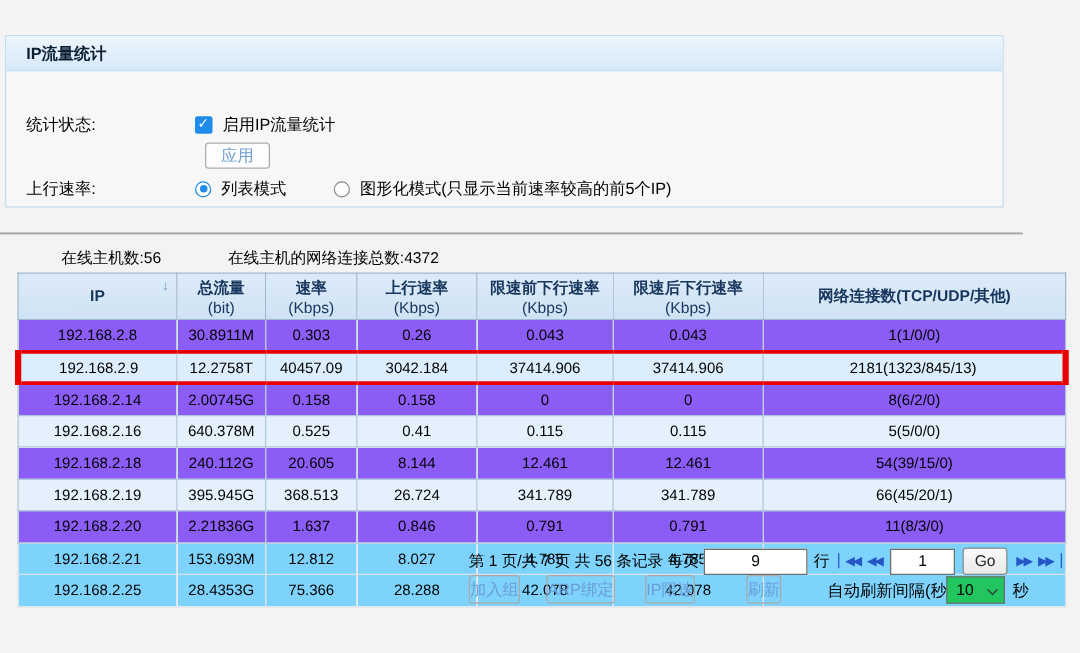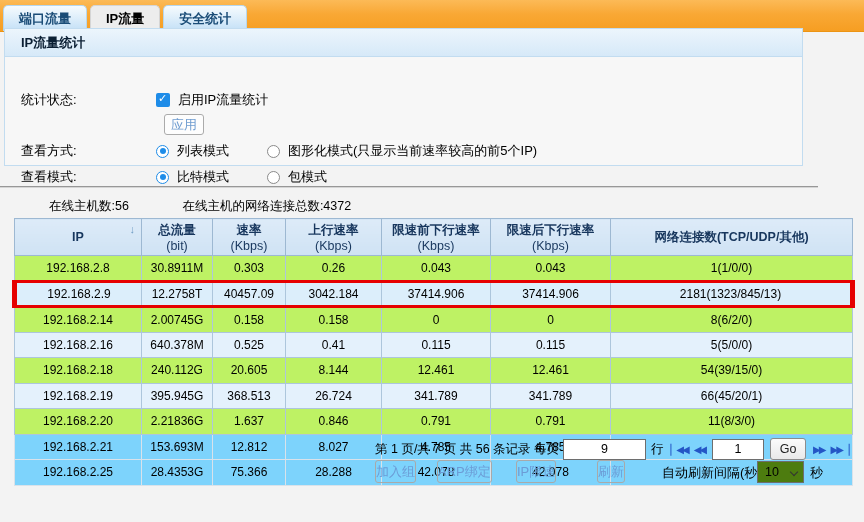--- a/index.html
+++ b/index.html
@@ -23,41 +23,41 @@
     border-bottom:1px solid #c2dcf0; display:flex; align-items:center; padding-left:16px; }
   .panel-title { font-size:13px; font-weight:bold; color:#0b1f33; }
   .frow { position:absolute; display:flex; align-items:center; font-size:13px; color:#000; }
   .flabel { width:135px; }
   .checkbox { width:14px; height:14px; background:#1e8ce8; border-radius:2px; position:relative; cursor:pointer; }
   .checkbox::after { content:"✓"; position:absolute; left:2px; top:-1px; color:#fff; font-size:11px; font-weight:bold; }
   .radio { width:13px; height:13px; border-radius:50%; background:#fff; border:1px solid #8a8a8a; position:relative; cursor:pointer; flex:0 0 auto; }
   .radio.sel { border:1px solid #1e8ce8; }
   .radio.sel::after { content:""; position:absolute; left:2.5px; top:2.5px; width:6px; height:6px; border-radius:50%; background:#1e8ce8; }
   .radio-lbl { margin-left:8px; }
-  .apply-btn { position:absolute; left:159px; top:85px; width:40px; height:21px;
+  .apply-btn { position:absolute; left:159px; top:85px; width:52px; height:21px;
     background:#fdfdfd; border:1px solid #ababab; border-radius:3px; color:#6e9cd0;
     font-size:13px; text-align:center; line-height:19px; cursor:pointer; }
 
   .divider { position:absolute; left:0; top:186px; width:818px; height:2px; background:#979797; border-bottom:1px solid #d5d5d5; }
 
   
   .statusline { position:absolute; left:13px; top:198px; font-size:12.5px; color:#000; }
   .statusline span { margin-right:14px;margin-left:36px; }
 
   
   table.traffic { position:absolute; left:12px; top:218px; width:840px;
     border-collapse:collapse; border:1px solid #7ea1c0; font-size:12px; color:#000;
     table-layout:fixed; }
   table.traffic th { background:linear-gradient(#ddebf8,#cfe2f4); color:#17365d; font-size:12.5px;
     font-weight:bold; border:1px solid #9db8d2; height:37px; padding:1px 2px; position:relative; cursor:pointer; }
   table.traffic th .l2 { font-weight:normal; }
   .sort-arrow { position:absolute; right:6px; top:4px; font-size:11px; color:#6f9cc4; font-weight:normal; }
   table.traffic td { border:1px solid #adc6dc; height:25.5px; text-align:center; padding:0 2px;
     white-space:nowrap; overflow:hidden; }
-  tbody tr { background:#bef264; cursor:pointer; }
+  tbody tr { background:#8b5cf6; cursor:pointer; }
   tbody tr:nth-child(even) { background:#e4f1fc; }
   tbody tr:nth-child(8), tbody tr:nth-child(9) { background:#7dd3fc; }
   tbody tr:nth-child(n+8) td { border-color:#d9e2ea; }
   tr.highlight { background:#dceefb !important; }
   tr.highlight td { border-top:3px solid #e60000; border-bottom:3px solid #e60000; }
   tr.highlight td:first-child { border-left:5px solid #e60000; }
   tr.highlight td:last-child { border-right:5px solid #e60000; }
 
   
   .pager { position:absolute; left:375px; top:438px; height:22px; display:flex; align-items:center;
@@ -68,66 +68,54 @@
   .pg-input.small { width:52px; margin:0 6px 0 4px; }
   .pgicon { color:#2456c6; font-size:10px; font-weight:bold; letter-spacing:-2px; margin:0 3px; cursor:pointer; }
   .go-btn { width:36px; height:22px; background:linear-gradient(#fbfbfb,#e9e9e9); border:1px solid #8c8c8c;
     border-radius:3px; font-size:12.5px; color:#222; cursor:pointer; font-family:inherit; margin-right:4px; }
 
   
   .btnbar { position:absolute; left:0; top:460px; width:864px; height:25px; z-index:5; }
   .act-btn { position:absolute; height:23px; background:transparent; border:1px solid #a9a9a9;
     border-radius:3px; color:#6c9cd6; font-size:13px; cursor:pointer; font-family:inherit; padding:0 0; }
   .auto-lbl { position:absolute; left:662px; top:4px; font-size:13px; color:#000; }
-  .sel-box { position:absolute; left:757px; top:1px; width:47px; height:22px; background:#4d7c0f;
+  .sel-box { position:absolute; left:757px; top:1px; width:47px; height:22px; background:#22c55e;
     border:1px solid #6e6e6e; font-size:12.5px; color:#000; display:flex; align-items:center;
     padding-left:7px; cursor:pointer; }
   .sel-chevron { position:absolute; right:6px; top:7px; width:6px; height:6px;
     border-right:1.5px solid #333; border-bottom:1.5px solid #333; transform:rotate(45deg); }
   .unit-lbl { position:absolute; left:810px; top:4px; font-size:13px; color:#000; }
 </style>
 </head>
 <body>
 
 <div class="screen">
 
-  <div class="tabbar">
-    <div class="tab">端口流量</div>
-    <div class="tab active">IP流量</div>
-    <div class="tab">安全统计</div>
-  </div>
 
   <div class="panel">
     <div class="panel-header">
       <span class="panel-title">IP流量统计</span>
     </div>
 
     <div class="frow" style="left:16px; top:62px;">
       <span class="flabel">统计状态:</span>
       <span class="checkbox"></span>
       <span class="radio-lbl">启用IP流量统计</span>
     </div>
 
     <div class="apply-btn">应用</div>
 
     <div class="frow" style="left:16px; top:113px;">
-      <span class="flabel">查看方式:</span>
+      <span class="flabel">上行速率:</span>
       <span class="radio sel"></span>
       <span class="radio-lbl">列表模式</span>
       <span class="radio" style="margin-left:38px;"></span>
       <span class="radio-lbl">图形化模式(只显示当前速率较高的前5个IP)</span>
     </div>
 
-    <div class="frow" style="left:16px; top:139px;">
-      <span class="flabel">查看模式:</span>
-      <span class="radio sel"></span>
-      <span class="radio-lbl">比特模式</span>
-      <span class="radio" style="margin-left:38px;"></span>
-      <span class="radio-lbl">包模式</span>
-    </div>
   </div>
 
   <div class="divider"></div>
 
   <div class="statusline">
     <span>在线主机数:56</span>
     <span>在线主机的网络连接总数:4372</span>
   </div>
 
   <table class="traffic">

